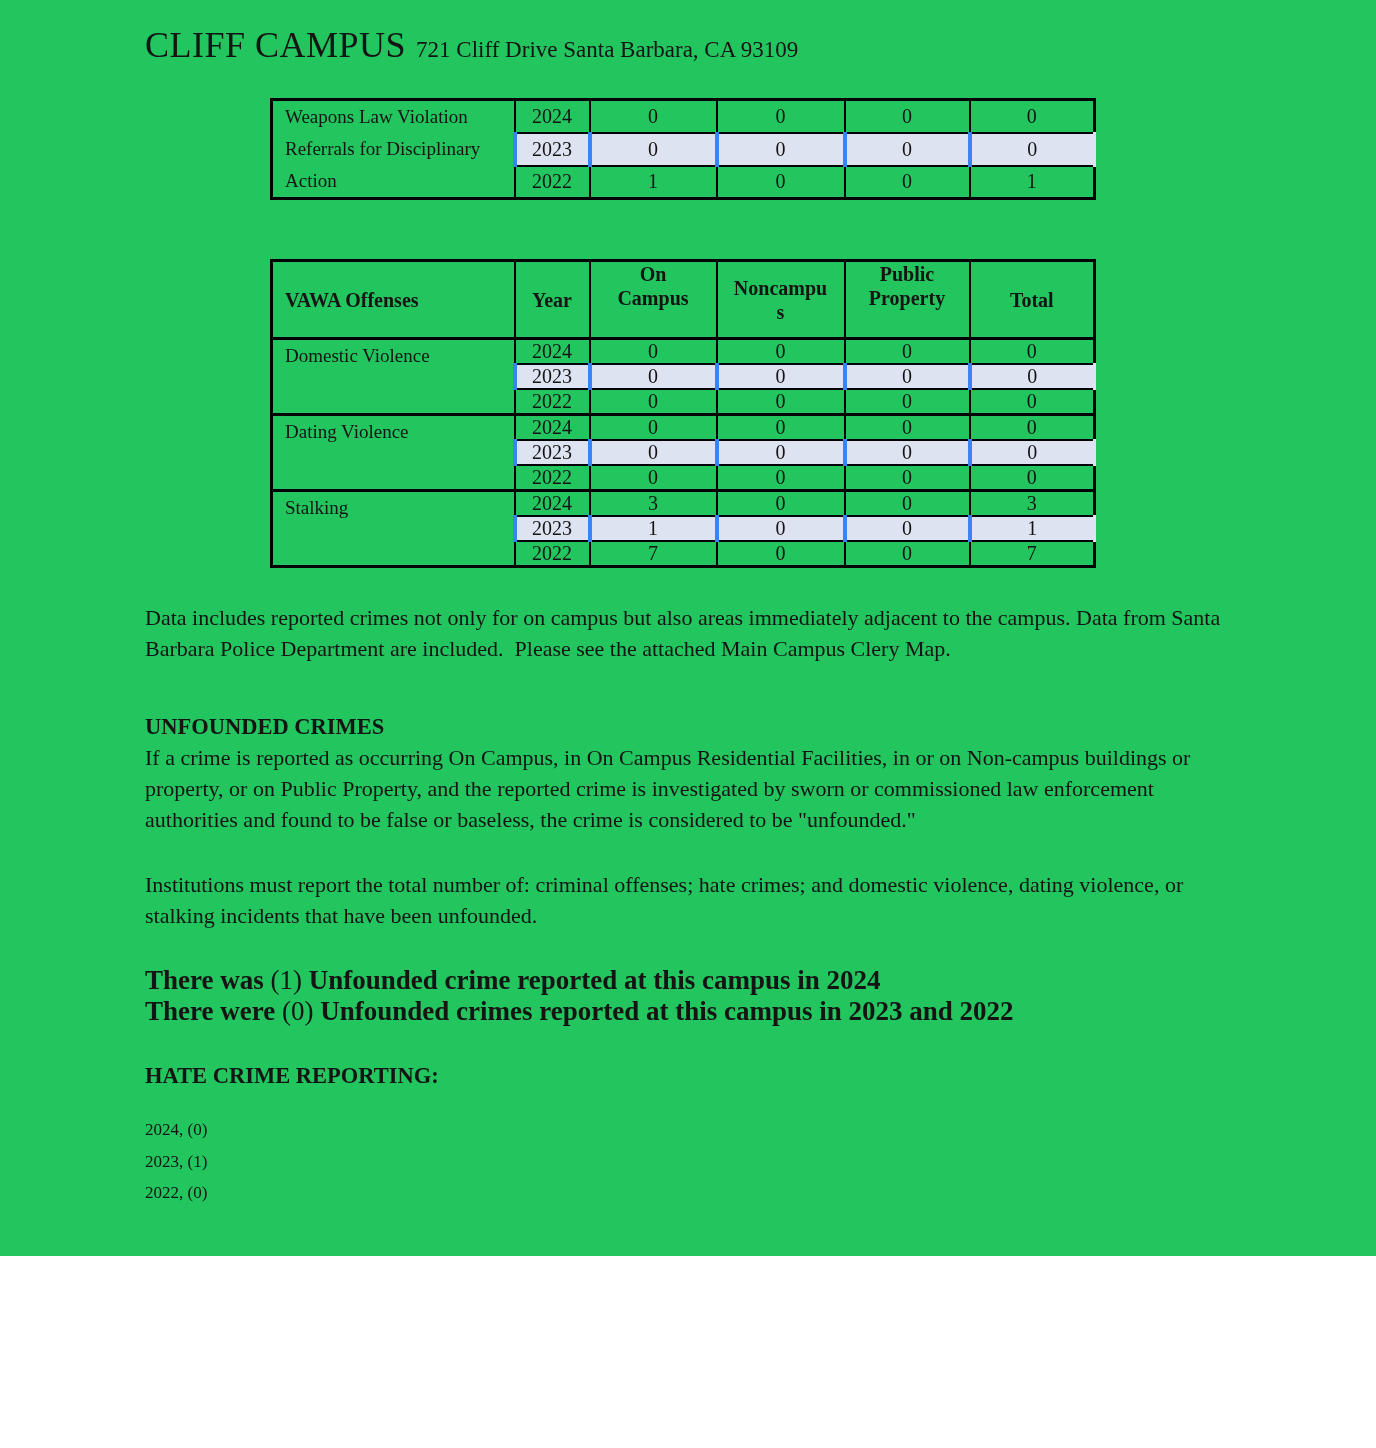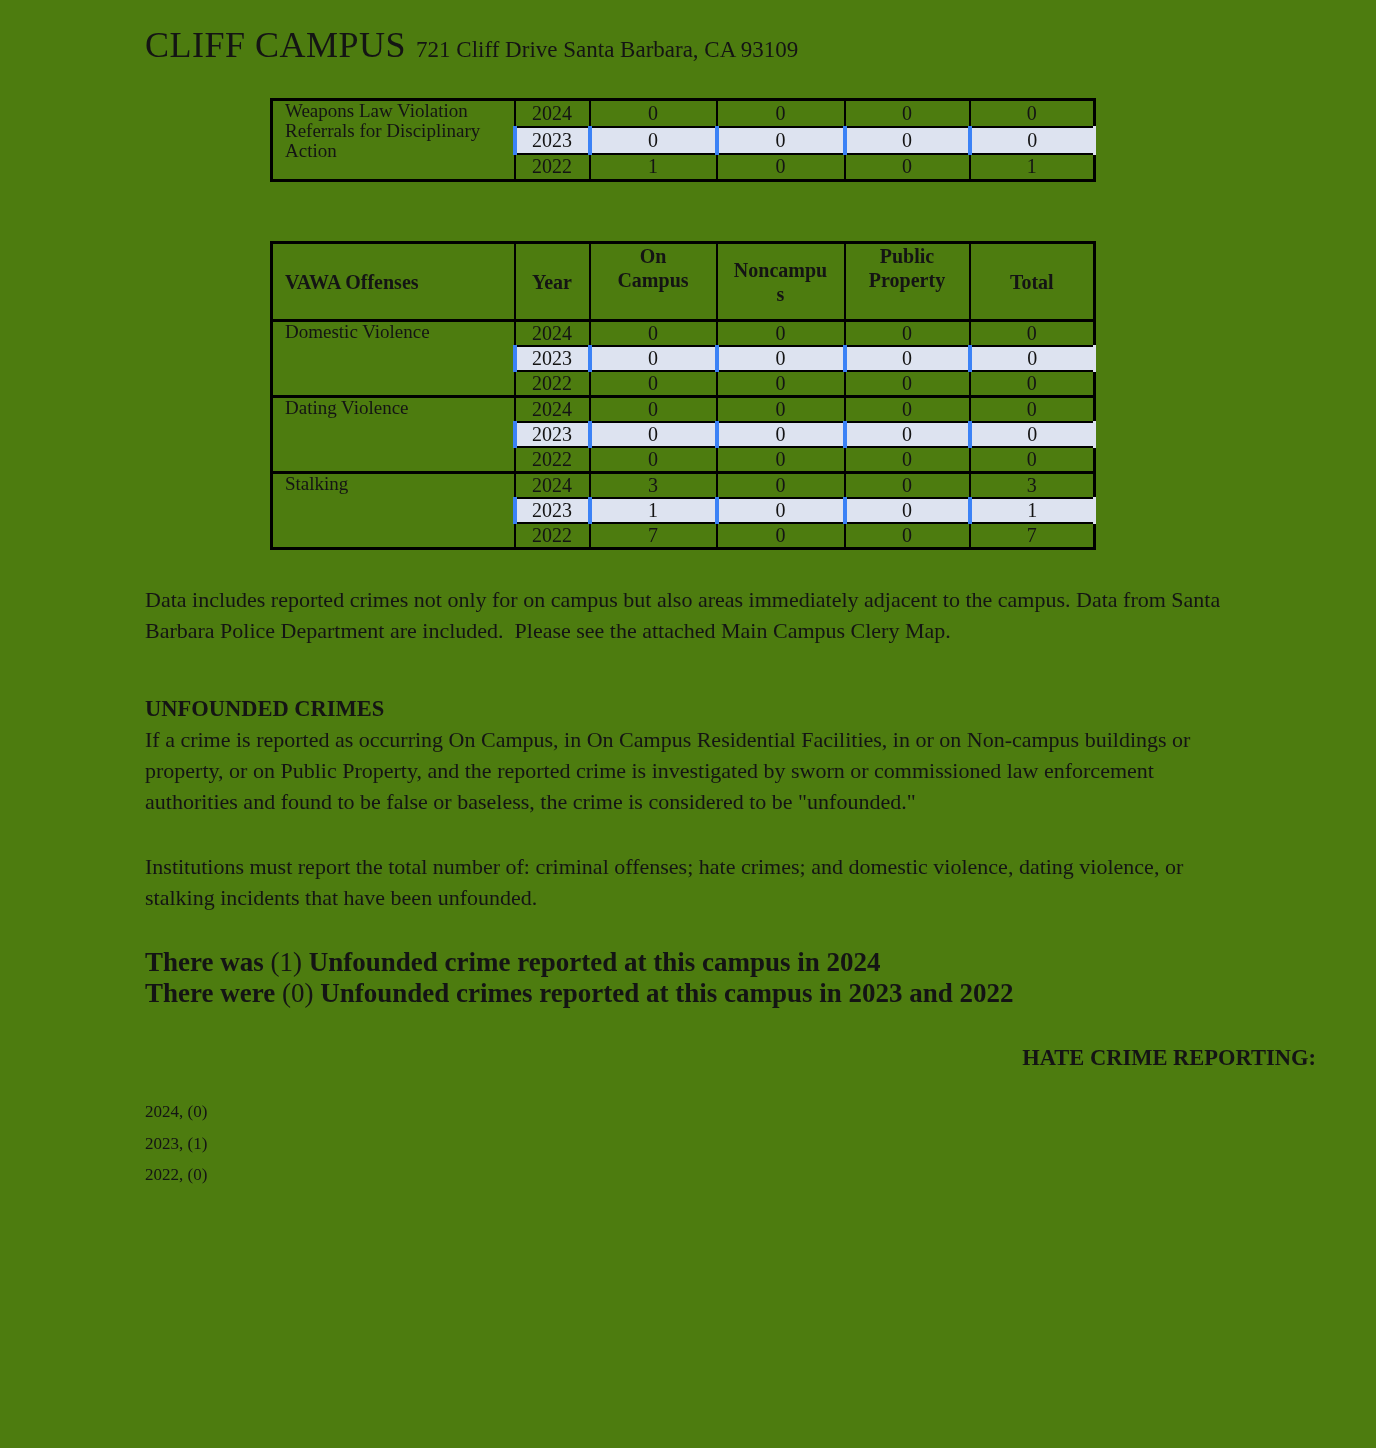--- a/index.html
+++ b/index.html
@@ -3,22 +3,22 @@
 <meta charset="utf-8">
 <style>
   * { box-sizing: border-box; }
   html, body { margin: 0; padding: 0; background: #ffffff; }
   body {
     font-family: "Liberation Serif", serif;
     color: #141414;
   }
   .page {
     width: 1376px;
-    height: 1448px;
-    background: #4d7c0f;
+    height: 1256px;
+    background: #22c55e;
     padding: 24px 60px 16px 145px;
     overflow: hidden;
   }
 
   
   .title-line { white-space: nowrap; }
   .campus-name { font-size: 36px; letter-spacing: 0.5px; }
   .campus-address { font-size: 23px; margin-left: 10px; }
 
   
@@ -48,21 +48,21 @@
   .c-d2  { width: 128px; }
   .c-d3  { width: 125px; }
   .c-d4  { width: 125px; }
 
   .tbl .lbl {
     text-align: left;
     padding-left: 12px;
     padding-right: 4px;
     vertical-align: top;
     font-size: 19px;
-    line-height: 20px;
+    line-height: 32px;
   }
   .tbl2 th.lbl {
     vertical-align: middle;
     font-size: 20px;
     line-height: 1.2;
   }
   .tbl2 tr.hdr th { height: 78px; border-bottom: 3px solid #000; }
   .va-top { vertical-align: top; padding-top: 3px; }
 
   
@@ -82,21 +82,21 @@
   .m-tbl1 { margin-top: 32px; }
   .m-tbl2 { margin-top: 59px; }
   .p-data { margin-top: 34px; }
   .p-res  { margin-top: 52px; font-style: italic; }
   .h-unf  { margin-top: 47px; font-size: 22.5px; font-weight: bold; line-height: 31px; }
   .p-def  { margin-top: 0; }
   .p-inst { margin-top: 34px; }
   .p-stats { margin-top: 34px; font-size: 27px; line-height: 31px; }
   .p-stats .reg { font-weight: normal; }
   .p-stats b { font-weight: bold; }
-  .h-hate { margin-top: 33px; font-size: 22.5px; font-weight: bold; line-height: 31px; text-align: right; }
+  .h-hate { margin-top: 33px; font-size: 22.5px; font-weight: bold; line-height: 31px; }
   .hate-list { margin-top: 23px; font-size: 17px; line-height: 31.5px; }
 </style>
 </head>
 <body>
 
 <div class="page">
 
   <div class="title-line">
     <span class="campus-name">CLIFF CAMPUS</span><span class="campus-address">721 Cliff Drive Santa Barbara, CA 93109</span>
   </div>

